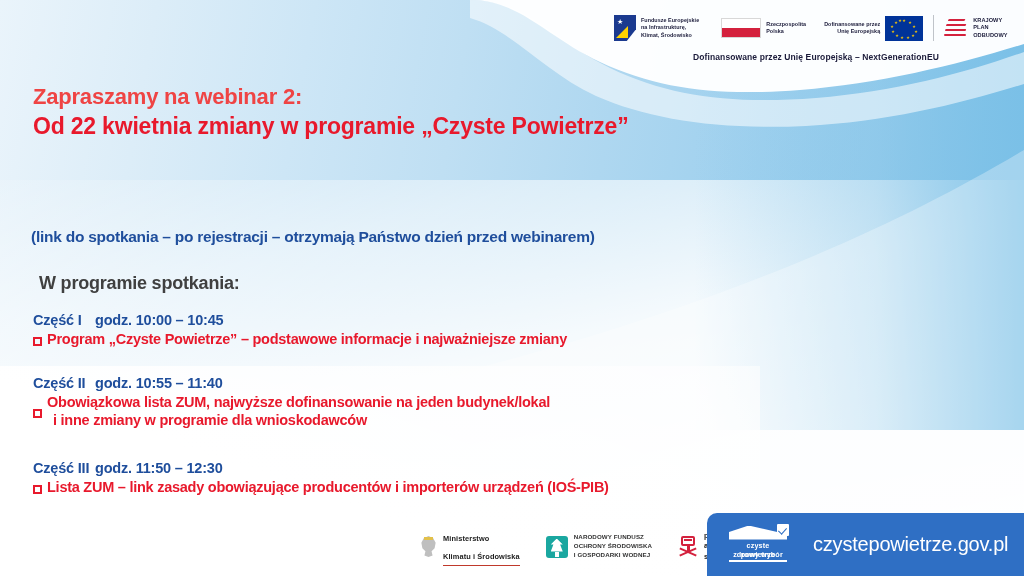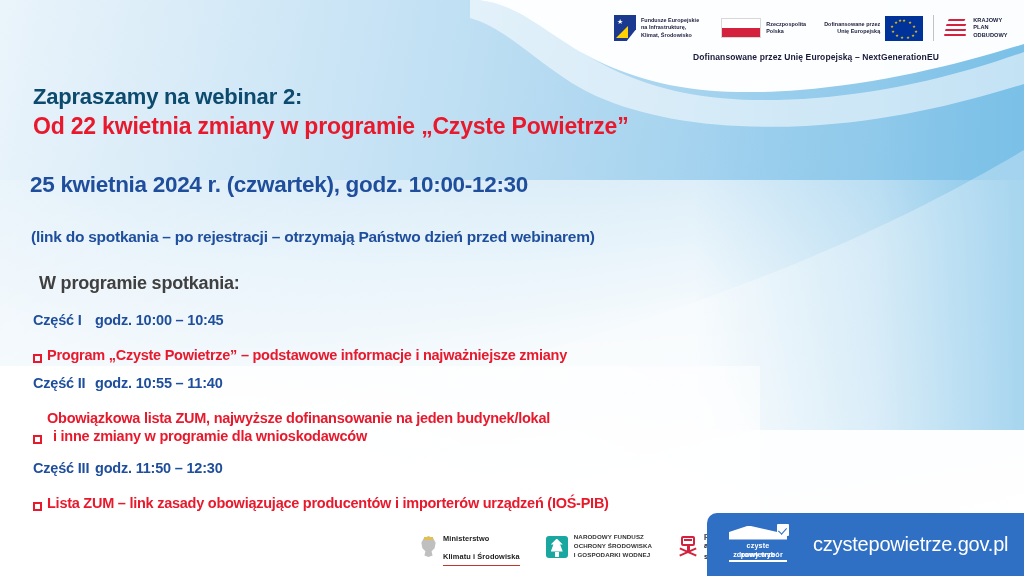--- a/index.html
+++ b/index.html
@@ -201,21 +201,21 @@
     color: #2e75b6;
     letter-spacing: -0.6px;
     white-space: nowrap;
   }
   .invite {
     position: absolute;
     left: 33px;
     top: 84px;
     font-size: 22px;
     font-weight: bold;
-    color: #0c4a6e;
+    color: #ef4444;
     letter-spacing: -0.2px;
     white-space: nowrap;
   }
   .headline-red {
     position: absolute;
     left: 33px;
     top: 113px;
     font-size: 23px;
     font-weight: bold;
     color: #e8192c;
@@ -279,23 +279,23 @@
     color: #1f4e9c;
     letter-spacing: -0.2px;
     display: flex;
   }
   .part-head .lbl { display: inline-block; width: 62px; }
   .part-item {
     font-size: 14.5px;
     font-weight: bold;
     color: #e8192c;
     letter-spacing: -0.25px;
-    margin-top: 19px;
+    margin-top: 3px;
     display: flex;
-    align-items: flex-end;
+    align-items: center;
     gap: 5px;
   }
   .sq {
     display: inline-block;
     width: 9px;
     height: 9px;
     border: 2px solid #e8192c;
     box-sizing: border-box;
     margin-top: 4px;
     flex: 0 0 auto;
@@ -528,21 +528,20 @@
       <span class="logo-text wide">KRAJOWY
 PLAN
 ODBUDOWY</span>
     </div>
   </div>
 
   <div class="funding-note">Dofinansowane przez Unię Europejską – NextGenerationEU</div>
 
   <div class="invite">Zapraszamy na webinar 2:</div>
   <div class="headline-red">Od 22 kwietnia zmiany w programie „Czyste Powietrze”</div>
-  <div class="datetime">25 kwietnia 2024 r. (czwartek), godz. 10:00-12:30</div>
 
   <div class="reg-note">(link do spotkania – po rejestracji – otrzymają Państwo dzień przed webinarem)</div>
 
   <div class="prog-title">W programie spotkania:</div>
 
   <div class="part" style="top:312px">
     <div class="part-head">
       <span class="lbl">Część I</span>
       <span>godz. 10:00 – 10:45</span>
     </div>

